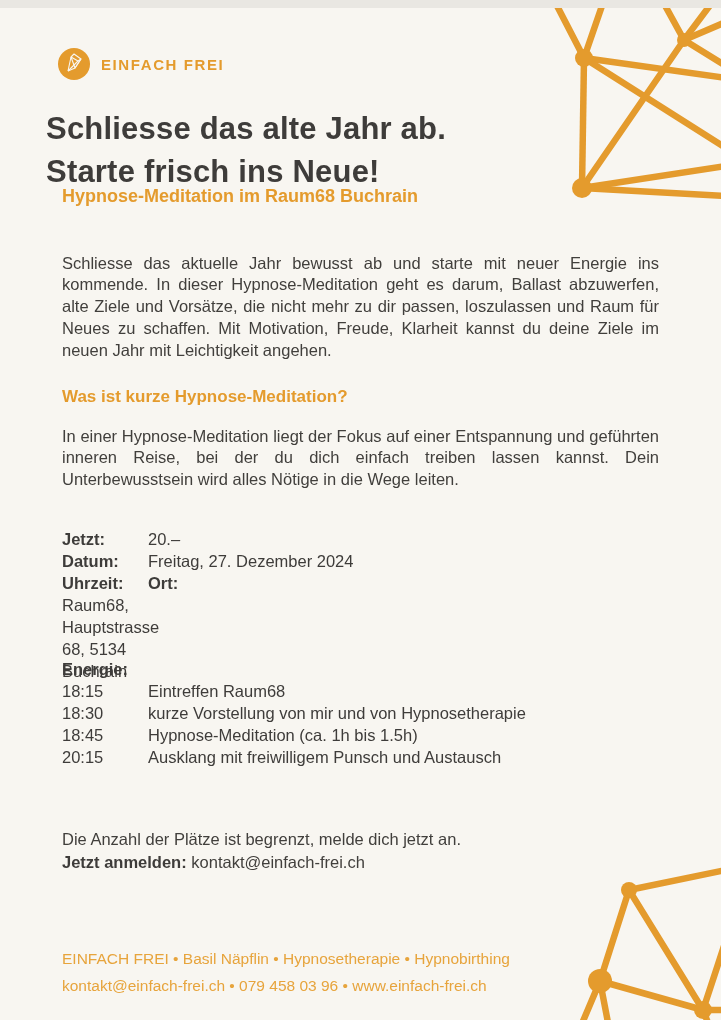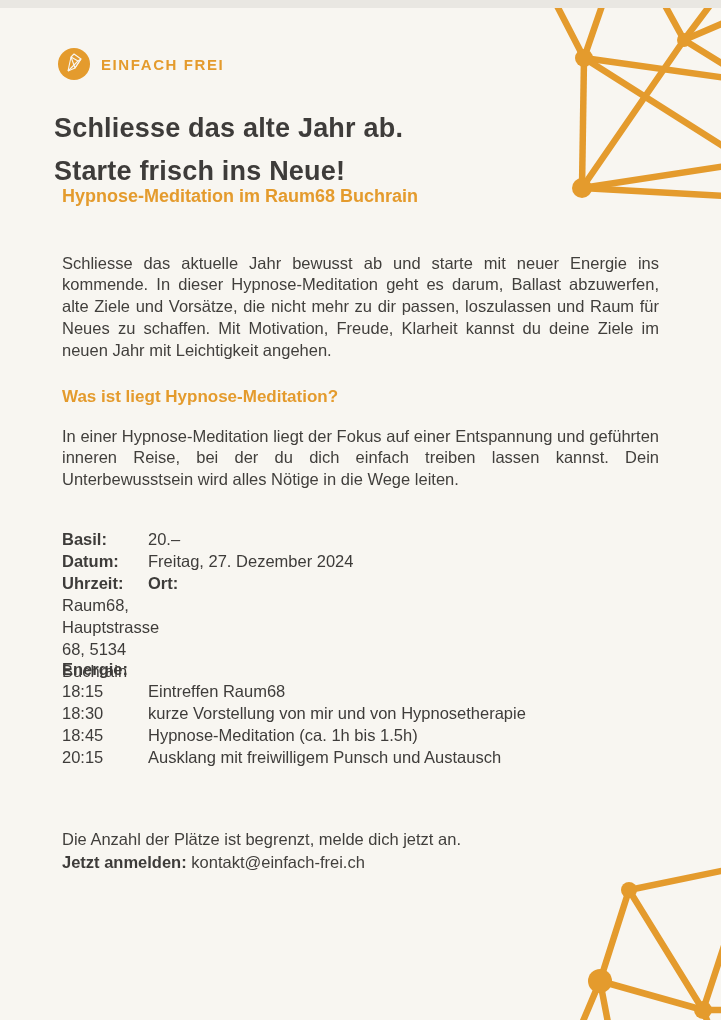--- a/index.html
+++ b/index.html
@@ -21,22 +21,22 @@
     position:absolute;left:58px;top:40px;
     display:flex;align-items:center;gap:11px;
   }
   .logo-circle{width:32px;height:32px;display:block;}
   .brand{
     color:#E49B2D;font-size:15px;font-weight:bold;
     letter-spacing:1.6px;
   }
 
   .h1{
-    position:absolute;left:54px;top:99px;width:620px;
-    font-size:27px;line-height:43px;font-weight:bold;
+    position:absolute;left:46px;top:99px;width:620px;
+    font-size:31px;line-height:43px;font-weight:bold;
     color:#39373'5;
     color:#393735;
     letter-spacing:0.2px;
   }
   .subtitle{
     position:absolute;left:62px;top:178px;width:600px;
     color:#E49B2D;font-size:18px;font-weight:bold;
   }
 
   .body-text{
@@ -132,25 +132,25 @@
   </div>
 
   <div class="h1">
     <div>Schliesse das alte Jahr ab.</div>
     <div>Starte frisch ins Neue!</div>
   </div>
   <div class="subtitle">Hypnose-Meditation im Raum68 Buchrain</div>
 
   <p class="p1 body-text">Schliesse das aktuelle Jahr bewusst ab und starte mit neuer Energie ins kommende. In dieser Hypnose-Meditation geht es darum, Ballast abzuwerfen, alte Ziele und Vorsätze, die nicht mehr zu dir passen, loszulassen und Raum für Neues zu schaffen. Mit Motivation, Freude, Klarheit kannst du deine Ziele im neuen Jahr mit Leichtigkeit angehen.</p>
 
-  <div class="h2">Was ist liegt Hypnose-Meditation?</div>
+  <div class="h2">Was ist kurze Hypnose-Meditation?</div>
   <p class="p2 body-text">In einer Hypnose-Meditation liegt der Fokus auf einer Entspannung und geführten inneren Reise, bei der du dich einfach treiben lassen kannst. Dein Unterbewusstsein wird alles Nötige in die Wege leiten.</p>
 
   <div class="details">
-    <span class="lbl">Basil:</span>
+    <span class="lbl">Jetzt:</span>
     <span>20.–</span>
     <span class="lbl">Datum:</span>
     <span>Freitag, 27. Dezember 2024</span>
     <span class="lbl">Uhrzeit:</span>
     <span class="lbl">Ort:</span>
     <span>Raum68, Hauptstrasse 68, 5134 Buchrain</span>
   </div>
 
   <div class="schedule">
     <span class="head">Energie:</span>
@@ -165,14 +165,18 @@
       <span>Ausklang mit freiwilligem Punsch und Austausch</span>
     </div>
   </div>
 
   <p class="note body-text">Die Anzahl der Plätze ist begrenzt, melde dich jetzt an.</p>
   <div class="cta">
     <span class="lbl">Jetzt anmelden:</span>
     <a class="email" href="#">kontakt@einfach-frei.ch</a>
   </div>
 
+  <div class="footer">
+    <div>EINFACH FREI • Basil Näpflin • Hypnosetherapie • Hypnobirthing</div>
+    <div>kontakt@einfach-frei.ch • 079 458 03 96 • www.einfach-frei.ch</div>
+  </div>
 
 </div>
 
 </body></html>

